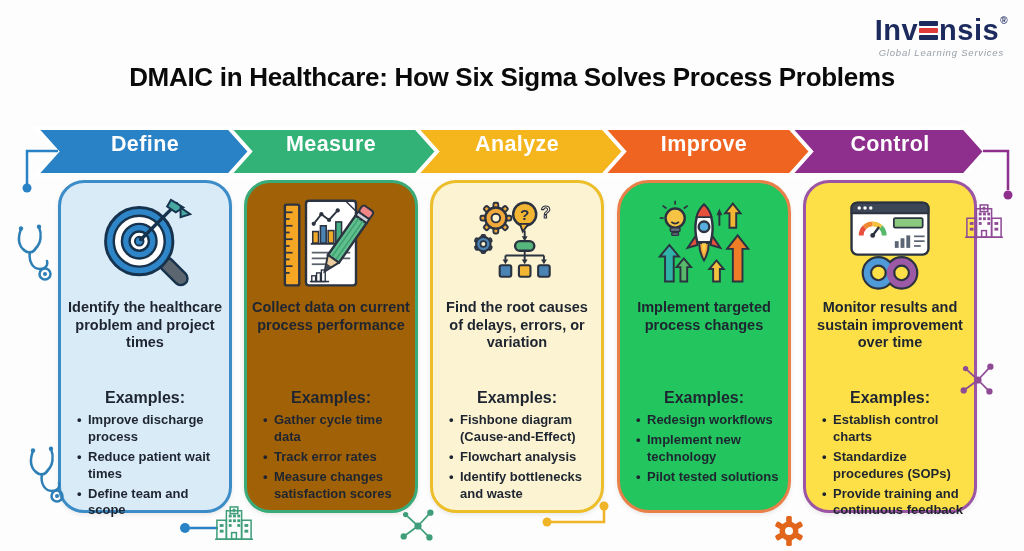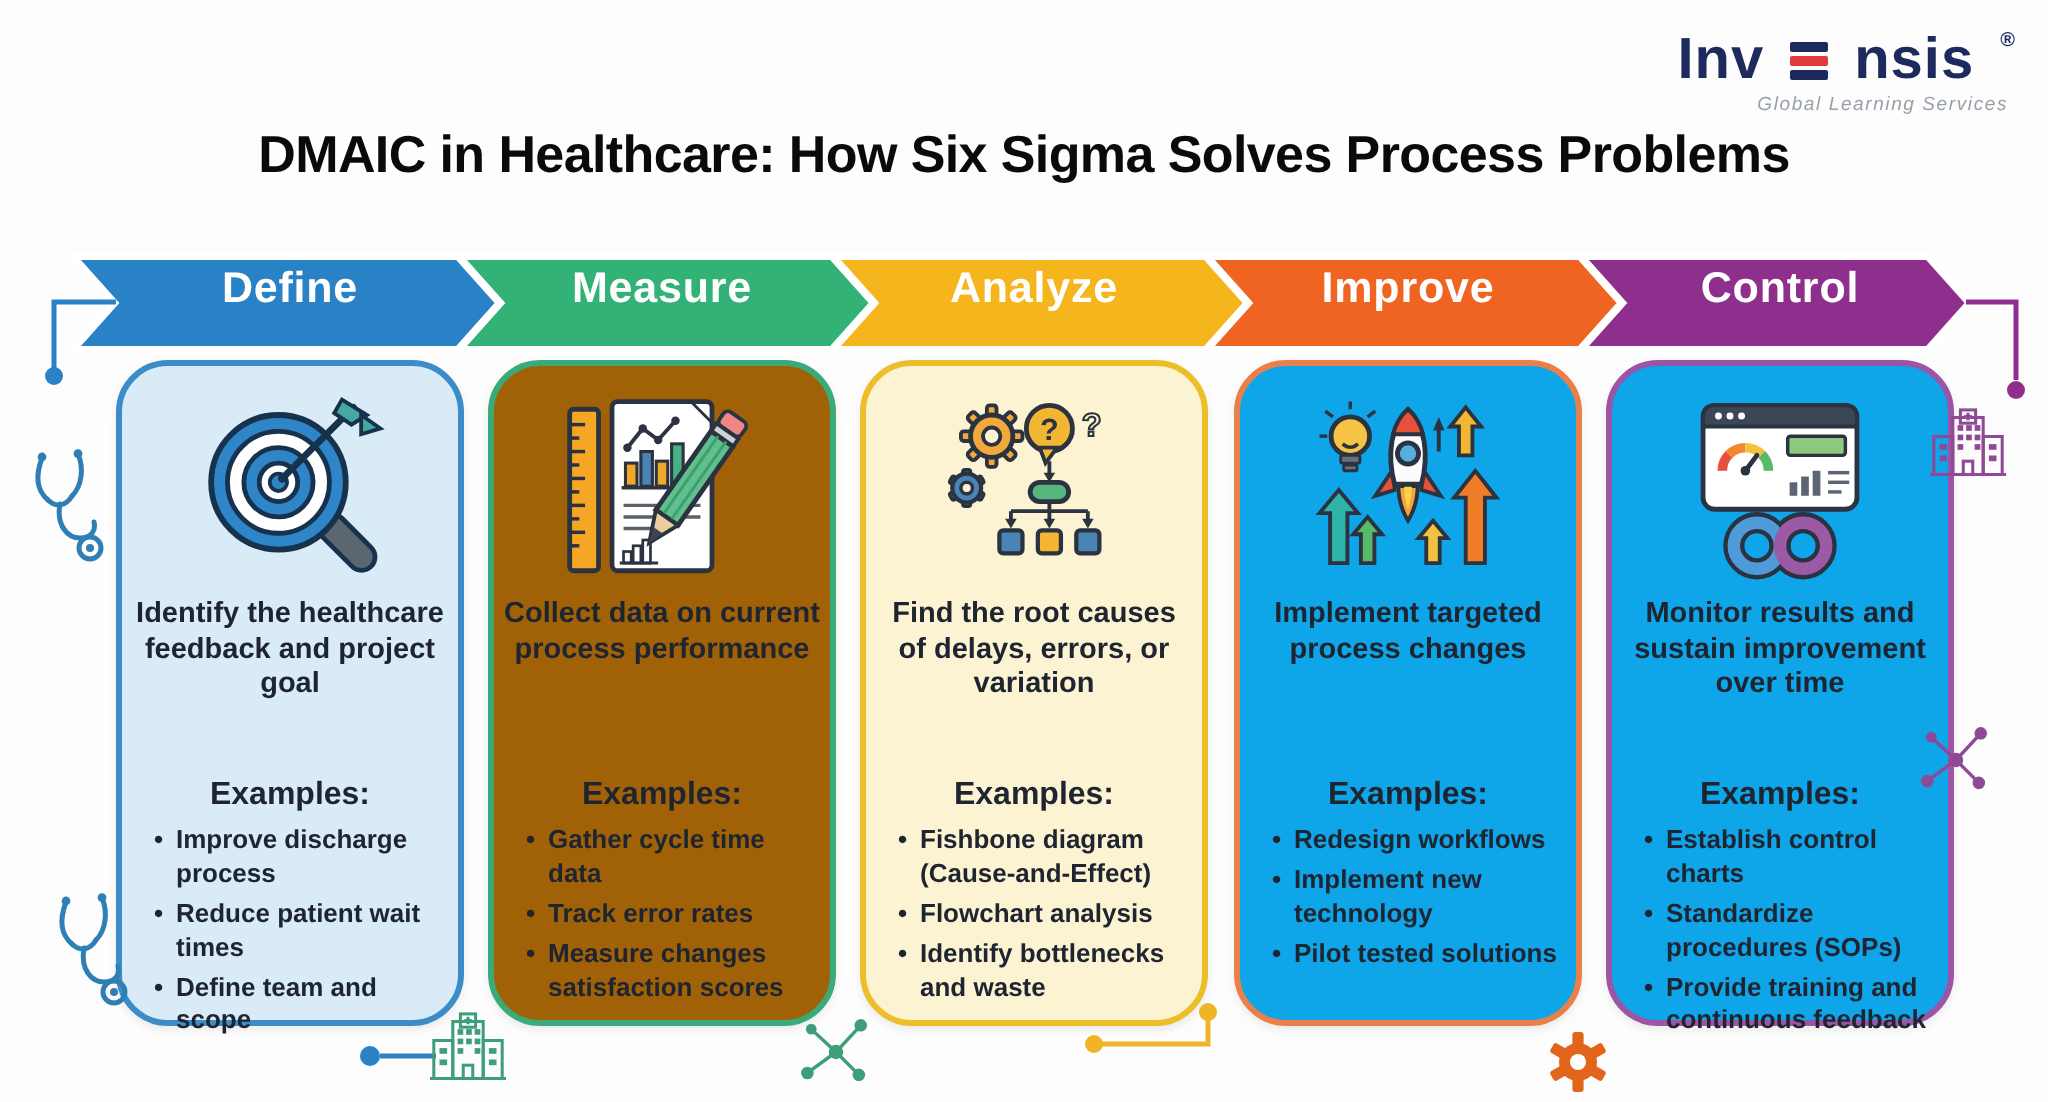--- a/index.html
+++ b/index.html
@@ -1,21 +1,21 @@
 <!DOCTYPE html>
 <html><head>
 <meta charset="utf-8">
 <style>
   html,body{margin:0;padding:0;background:#ffffff;}
   .canvas{position:relative;width:1024px;height:551px;background:#fdfdfd;overflow:hidden;
           font-family:"Liberation Sans",sans-serif;color:#212733;}
   
   .logo{position:absolute;top:16px;right:16px;text-align:right;}
   .logo-row{display:flex;align-items:center;justify-content:flex-end;
-            font-size:29px;font-weight:bold;color:#1c2a5e;letter-spacing:.5px;line-height:1;gap:12px;}
+            font-size:29px;font-weight:bold;color:#1c2a5e;letter-spacing:.5px;line-height:1;}
   .logo-e{display:inline-flex;flex-direction:column;justify-content:center;width:19px;height:22px;margin:0 1px;gap:2.5px;}
   .logo-e i{display:block;height:4.5px;border-radius:1px;background:#1c2a5e;}
   .logo-e i.mid{background:#e03a3a;}
   .logo .reg{font-size:10px;font-weight:bold;color:#1c2a5e;align-self:flex-start;margin-left:1px;}
   .tagline{font-size:9.5px;color:#98a0a8;letter-spacing:.8px;margin-top:2px;padding-right:4px;font-style:italic;}
   
   .title{position:absolute;top:62px;left:0;width:100%;margin:0;text-align:center;
          font-size:26px;font-weight:bold;letter-spacing:-.3px;color:#0a0a0a;}
   
   .arrowbar{position:absolute;top:124px;left:0;}
@@ -23,22 +23,22 @@
   .a-def{fill:#2a82c6}.a-mea{fill:#33b277}.a-ana{fill:#f4b51d}.a-imp{fill:#ee6420}.a-con{fill:#8e2f8e}
   .arrow-label{position:absolute;top:132px;width:174px;text-align:center;
                font-size:21.5px;font-weight:bold;color:#ffffff;letter-spacing:.4px;}
   
   .card{position:absolute;top:180px;width:174px;height:333px;border-radius:26px;
         box-sizing:border-box;border:3px solid;text-align:center;
         box-shadow:0 2px 4px rgba(0,0,0,.08);}
   .card.define{background:#d9ebf7;border-color:#3c8cc8;}
   .card.measure{background:#a16207;border-color:#3aaa78;}
   .card.analyze{background:#fcf3d2;border-color:#ecbe2a;}
-  .card.improve{background:#0ea5e9;border-color:#e98049;}
-  .card.control{background:#0ea5e9;border-color:#9c55a4;}
+  .card.improve{background:#22c55e;border-color:#e98049;border-radius:32px;}
+  .card.control{background:#fde047;border-color:#9c55a4;}
   .icon-wrap{height:104px;margin-top:10px;display:flex;align-items:center;justify-content:center;}
   .desc{height:90px;padding:2px 5px 0;font-size:14.5px;font-weight:bold;line-height:1.22;color:#1e2530;}
   .ex-head{font-size:16px;font-weight:bold;color:#1e2530;}
   .card ul{margin:5px 0 0;padding:0 6px 0 16px;list-style:none;text-align:left;}
   .card li{position:relative;padding-left:11px;font-size:13px;font-weight:bold;
            line-height:1.3;margin-bottom:3px;color:#1e2530;}
   .card li::before{content:"\2022";position:absolute;left:0;top:0;}
   .decor{position:absolute;}
 </style>
 </head>
@@ -86,21 +86,21 @@
         <circle cx="46" cy="44" r="26.5" fill="#ffffff" stroke="#16324c" stroke-width="2.5"></circle>
         <circle cx="46" cy="44" r="18" fill="#2e86c8" stroke="#16324c" stroke-width="2.5"></circle>
         <circle cx="46" cy="44" r="10" fill="#ffffff" stroke="#16324c" stroke-width="2.5"></circle>
         <circle cx="46" cy="44" r="4.5" fill="#2e86c8" stroke="#16324c" stroke-width="2"></circle>
         <line x1="85" y1="5" x2="48" y2="42" stroke="#16324c" stroke-width="3.5" stroke-linecap="round"></line>
         <polygon points="79,1 92,9 84,14 75,8" fill="#47a8a2" stroke="#16324c" stroke-width="2"></polygon>
         <polygon points="89,9 99,16 89,19" fill="#47a8a2" stroke="#16324c" stroke-width="2"></polygon>
         <circle cx="48" cy="42" r="2.2" fill="#16324c"></circle>
       </svg>
     </div>
-    <div class="desc">Identify the healthcare feedback and project goal</div>
+    <div class="desc">Identify the healthcare problem and project times</div>
     <div class="ex-head">Examples:</div>
     <ul>
       <li>Improve discharge process</li>
       <li>Reduce patient wait times</li>
       <li>Define team and scope</li>
     </ul>
   </div>
 
   <div class="card measure" style="left:244px">
     <div class="icon-wrap">

